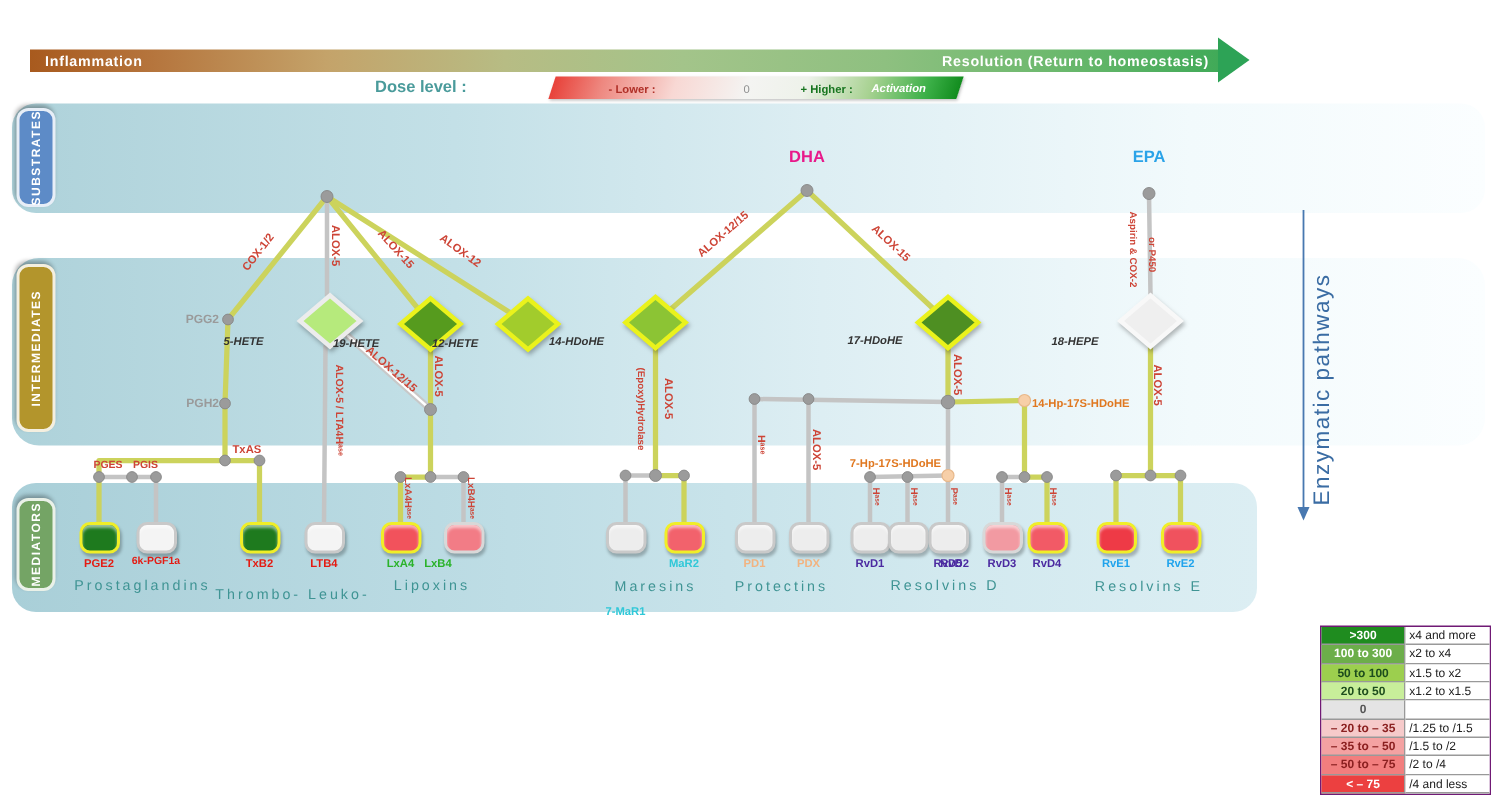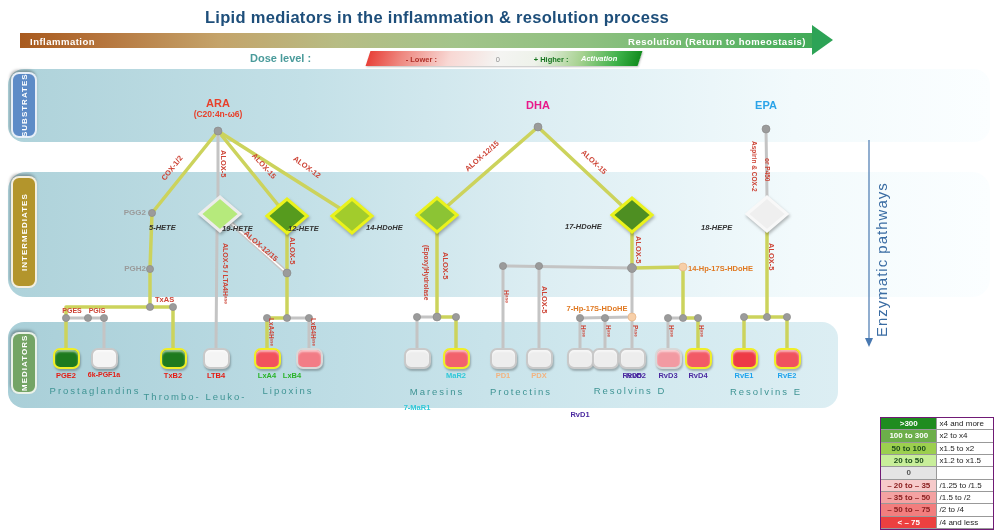--- a/index.html
+++ b/index.html
@@ -60,21 +60,20 @@
   .lgw{stroke:#ffffff;stroke-width:1.6;fill:none;stroke-linecap:round;}
   .node{fill:#9b9b9b;stroke:#868686;stroke-width:.6;}
   .pnode{fill:#f7cfa8;stroke:#e8b88a;stroke-width:.8;}
   .dia{stroke-width:3;filter:drop-shadow(1.5px 2px 1.5px rgba(0,0,0,.28));}
 </style>
 </head>
 <body>
 
 <div id="canvas">
 
-  <div class="abs" id="title">Lipid mediators in the inflammation &amp; resolution process</div>
 
   <div class="abs" id="phase-bar"></div>
   <div class="abs" id="phase-head"></div>
   <div class="abs phase-txt" style="left:30px;top:35.5px">Inflammation</div>
   <div class="abs phase-txt" style="left:560px;top:35.5px;width:246px;text-align:right">Resolution (Return to homeostasis)</div>
 
   <div class="abs" id="dose-label">Dose level :</div>
   <div class="abs" id="dose-bar">
     <div class="abs" style="left:38px;top:3.5px;color:#b03028;font-weight:bold">- Lower :</div>
     <div class="abs" style="left:128px;top:3.5px;color:#909090">0</div>
@@ -168,24 +167,20 @@
     <g>
       <line x1="869" y1="140" x2="869" y2="338" stroke="#4878b0" stroke-width="1.2"></line>
       <polygon points="865,338 873,338 869,347" fill="#4878b0"></polygon>
     </g>
   </svg>
 
   <div class="tab" style="top: 72px; height: 66px; background-color: rgb(93, 139, 199);">SUBSTRATES</div>
   <div class="tab" style="top: 176px; height: 112px; background-color: rgb(179, 149, 44);">INTERMEDIATES</div>
   <div class="tab" style="top: 332px; height: 62px; background-color: rgb(116, 164, 101);">MEDIATORS</div>
 
-  <div class="abs sub-label" style="left: 168px; top: 97px; width: 100px; color: rgb(232, 64, 42);">
-    <div style="font-size:11px">ARA</div>
-    <div style="font-size:8.5px">(C20:4n-ω6)</div>
-  </div>
   <div class="abs sub-label" style="left: 488px; top: 99px; width: 100px; font-size: 11px; color: rgb(232, 25, 138);">DHA</div>
   <div class="abs sub-label" style="left: 716px; top: 99px; width: 100px; font-size: 11px; color: rgb(43, 163, 232);">EPA</div>
 
   <div class="abs enzyme diag" style="left:172px;top:168px;--a:-52deg">COX-1/2</div>
   <div class="abs enzyme diag" style="left:264px;top:166px;--a:48deg">ALOX-15</div>
   <div class="abs enzyme diag" style="left:307px;top:167px;--a:36deg">ALOX-12</div>
   <div class="abs enzyme diag" style="left:482px;top:156px;--a:-41deg">ALOX-12/15</div>
   <div class="abs enzyme diag" style="left:594px;top:162px;--a:43deg">ALOX-15</div>
   <div class="abs enzyme diag" style="left:261px;top:246px;--a:41deg">ALOX-12/15</div>
 
@@ -245,21 +240,21 @@
   <div class="mlabel" style="left: 44px; color: rgb(228, 27, 18);">PGE2</div>
   <div class="mlabel" style="left: 82px; font-size: 7px; color: rgb(228, 27, 18);">6k-PGF1a</div>
   <div class="mlabel" style="left: 151px; color: rgb(228, 27, 18);">TxB2</div>
   <div class="mlabel" style="left: 194px; color: rgb(228, 27, 18);">LTB4</div>
   <div class="mlabel" style="left: 245px; color: rgb(42, 179, 42);">LxA4</div>
   <div class="mlabel" style="left: 270px; color: rgb(42, 179, 42);">LxB4</div>
   <div class="mlabel" style="left: 395px; color: rgb(48, 200, 216); margin-top: 32px;">7-MaR1</div>
   <div class="mlabel" style="left: 434px; color: rgb(48, 200, 216);">MaR2</div>
   <div class="mlabel" style="left: 481px; color: rgb(242, 179, 128);">PD1</div>
   <div class="mlabel" style="left: 517px; color: rgb(242, 179, 128);">PDX</div>
-  <div class="mlabel" style="left: 558px; color: rgb(75, 42, 160); margin-top: 39px;">RvD1</div>
+  <div class="mlabel" style="left: 558px; color: rgb(75, 42, 160);">RvD1</div>
   <div class="mlabel" style="left: 602px; color: rgb(75, 42, 160); text-align: right;">RvD2</div>
   <div class="mlabel" style="left: 610px; color: rgb(75, 42, 160);">RvD5</div>
   <div class="mlabel" style="left: 646px; color: rgb(75, 42, 160);">RvD3</div>
   <div class="mlabel" style="left: 676px; color: rgb(75, 42, 160);">RvD4</div>
   <div class="mlabel" style="left: 722px; color: rgb(31, 163, 236);">RvE1</div>
   <div class="mlabel" style="left: 765px; color: rgb(31, 163, 236);">RvE2</div>
 
   <div class="family" style="left:40px;top:385px;width:110px">Prostaglandins</div>
   <div class="family" style="left:135px;top:391px;width:120px">Thrombo-  Leuko-</div>
   <div class="family" style="left:248px;top:385px;width:80px">Lipoxins</div>

